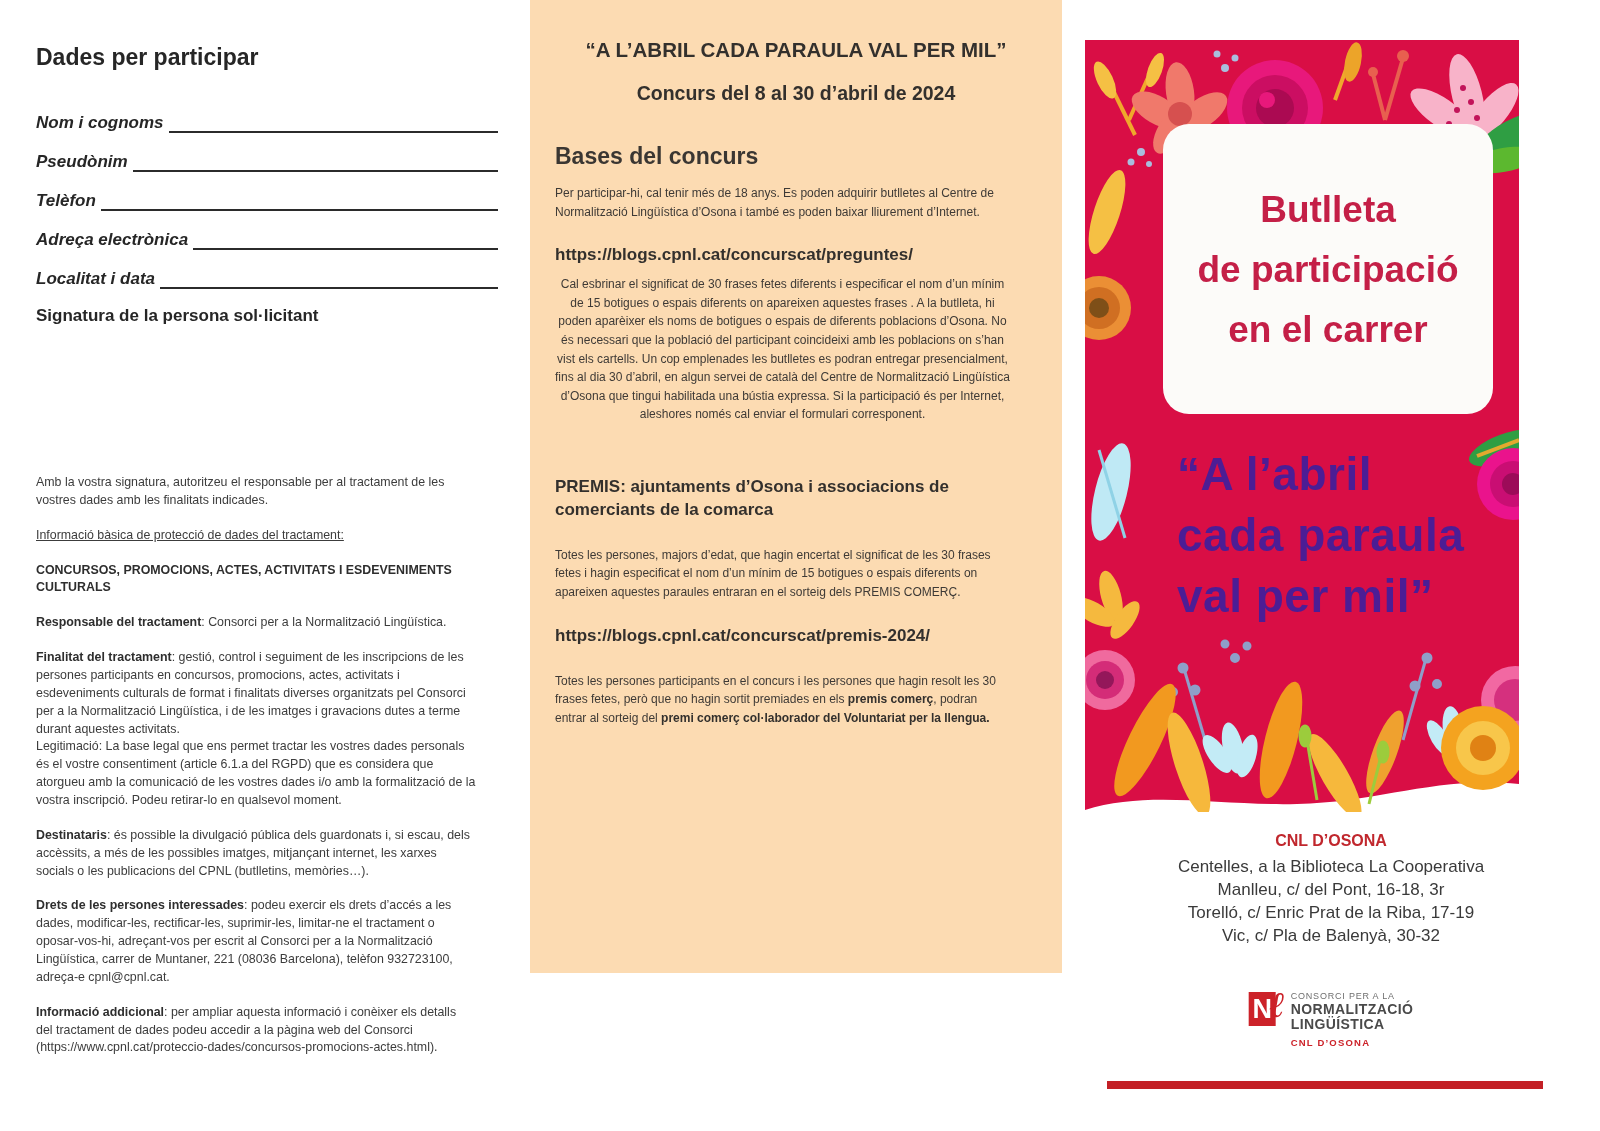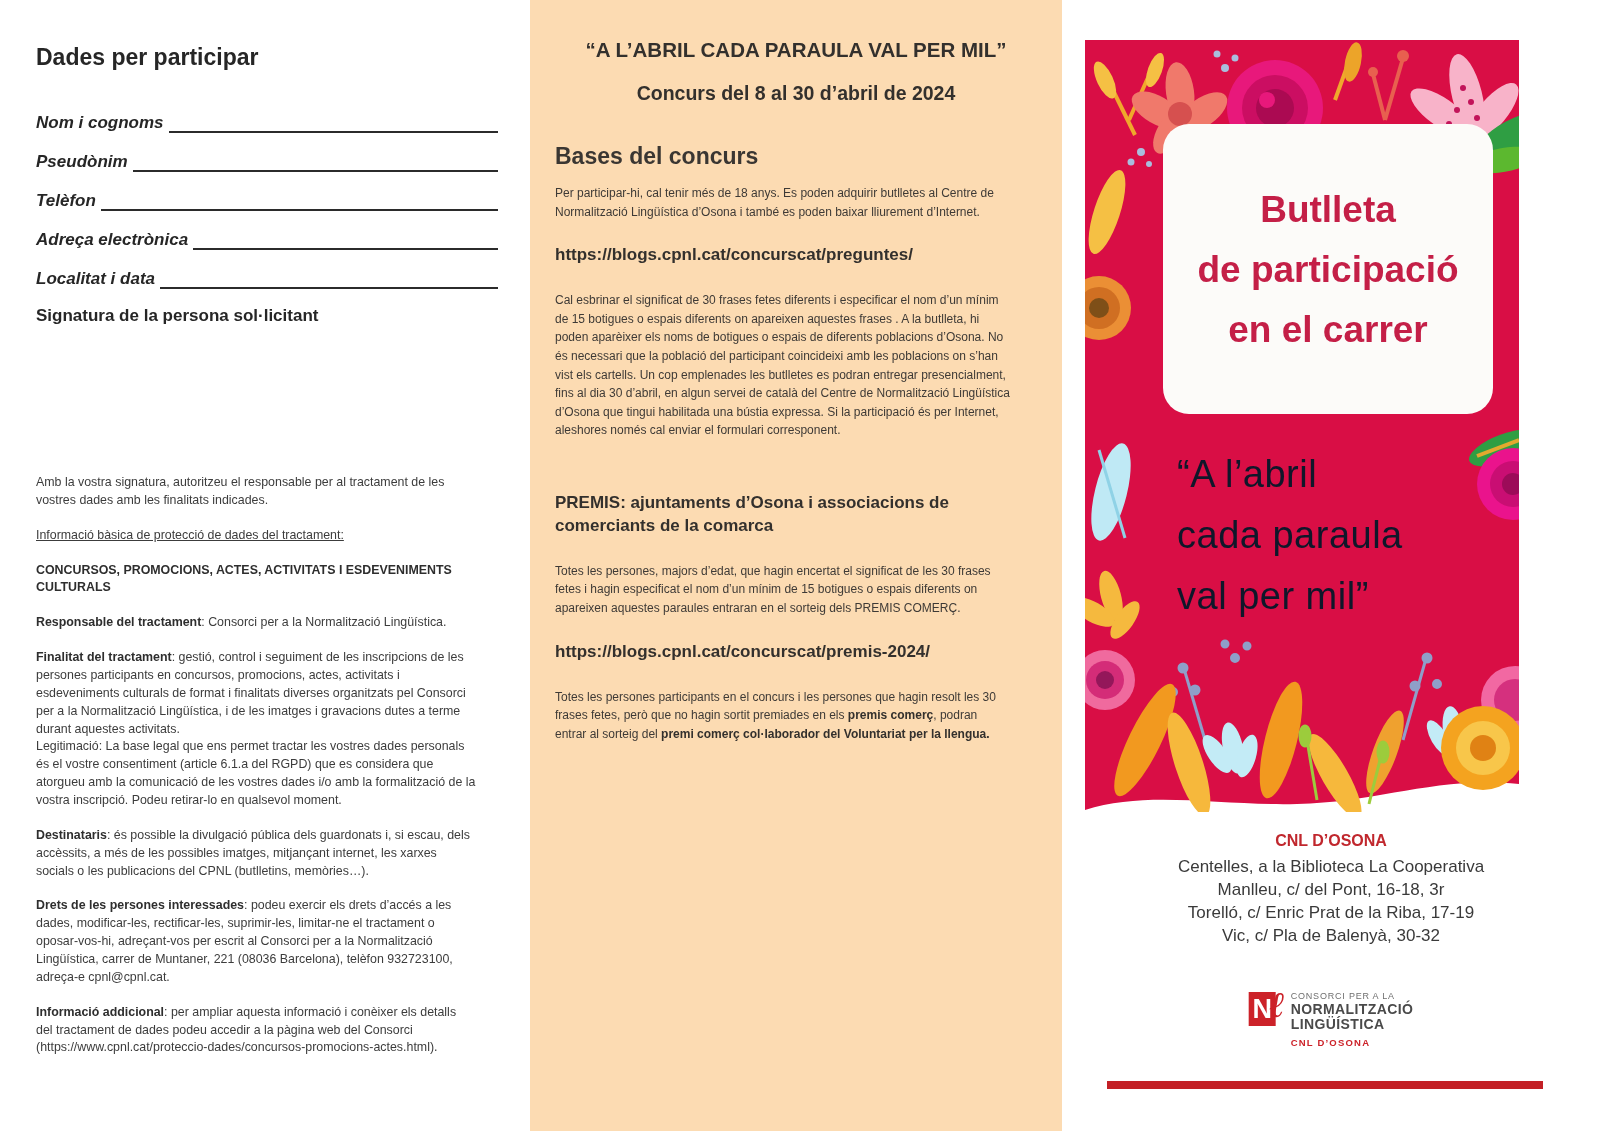--- a/index.html
+++ b/index.html
@@ -2,21 +2,21 @@
 <html><head>
 <meta charset="utf-8">
 <style>
   html,body{margin:0;padding:0;}
   body{width:1600px;height:1131px;overflow:hidden;background:#ffffff;
        font-family:"Liberation Sans",sans-serif;-webkit-font-smoothing:antialiased;}
   .doc{position:relative;width:1600px;height:1131px;background:#ffffff;}
 
   
   .panel-left{position:absolute;left:0;top:0;width:530px;height:1131px;background:#ffffff;}
-  .panel-mid{position:absolute;left:530px;top:0;width:532px;height:1131px;background:#fcdbb2;}
+  .panel-mid{position:absolute;left:530px;top:0;width:532px;height:973px;background:#fcdbb2;}
   .panel-right{position:absolute;left:1062px;top:0;width:538px;height:1131px;background:#ffffff;}
 
   
   .lp-inner{position:absolute;left:36px;top:44px;width:462px;color:#2e2e2e;}
   .lp-title{font-size:23px;font-weight:bold;color:#262626;margin:0 0 40px 0;}
   .form-row{display:flex;align-items:flex-end;margin-bottom:17px;height:22px;}
   .form-row .flabel{font-weight:bold;font-size:17px;color:#262626;white-space:nowrap;padding-right:5px;font-style:italic;}
   .form-row .fline{flex:1;border-bottom:2px solid #2b2b2b;height:18px;}
   .sig-label{font-weight:bold;font-size:17px;color:#262626;margin-top:4px;}
   .legal{margin-top:148px;width:440px;font-size:12.4px;line-height:1.44;color:#3c3c3c;}
@@ -26,33 +26,33 @@
   .legal .caps{font-weight:bold;color:#2e2e2e;}
 
   
   .mp-inner{position:absolute;left:25px;top:38px;width:482px;color:#3e3a36;}
   .mp-title{font-size:20.5px;font-weight:bold;text-align:center;color:#33302d;margin:0;}
   .mp-subtitle{font-size:19.5px;font-weight:bold;text-align:center;color:#33302d;margin:20px 0 0 0;}
   .mp-heading{font-size:23px;font-weight:bold;color:#3a3632;margin:38px 0 0 0;}
   .mp-p{font-size:12px;line-height:1.55;margin:14px 0 0 0;width:455px;}
   .mp-url{font-size:17px;font-weight:bold;margin:24px 0 0 0;color:#33302d;}
   .mp-premis{font-size:17px;font-weight:bold;line-height:1.35;margin:52px 0 0 0;width:400px;color:#33302d;}
-  .mp-p2{margin-top:26px;}
+  .mp-p2{margin-top:10px;text-align:center;}
   .mp-p3{margin-top:24px;}
   .mp-p4{margin-top:26px;}
   .mp-p .bseg{font-weight:bold;color:#33302d;}
 
   
   .poster{position:absolute;left:23px;top:40px;width:434px;height:772px;}
   .poster svg{position:absolute;left:0;top:0;}
   .card-text{position:absolute;left:78px;top:88px;width:330px;height:284px;display:flex;
              flex-direction:column;justify-content:center;text-align:center;
              color:#c41f47;font-weight:bold;font-size:37px;line-height:60px;}
-  .quote-text{position:absolute;left:92px;top:404px;color:#0f172a;font-weight:normal;
-              font-size:38px;line-height:61px;letter-spacing:0.5px;}
+  .quote-text{position:absolute;left:92px;top:404px;color:#4c1d95;font-weight:bold;
+              font-size:46px;line-height:61px;letter-spacing:0.5px;}
   .address{position:absolute;left:0;top:832px;width:538px;text-align:center;}
   .addr-heading{font-size:16px;font-weight:bold;color:#c0272d;margin-bottom:5px;}
   .addr-line{font-size:17px;line-height:23px;color:#3a3a3a;}
   .logo{position:absolute;left:50%;top:990px;transform:translateX(-50%);}
   .logo-row{display:flex;align-items:flex-start;}
   .logo-mark{position:relative;width:42px;height:40px;}
   .logo-square{position:absolute;left:0;top:2px;width:27px;height:34px;background:#cc2229;
                color:#ffffff;font-weight:bold;font-size:27px;line-height:34px;text-align:center;}
   .logo-ell{position:absolute;left:20px;top:-6px;font-size:36px;font-style:italic;
             color:#cc2229;font-family:"DejaVu Serif",serif;}

